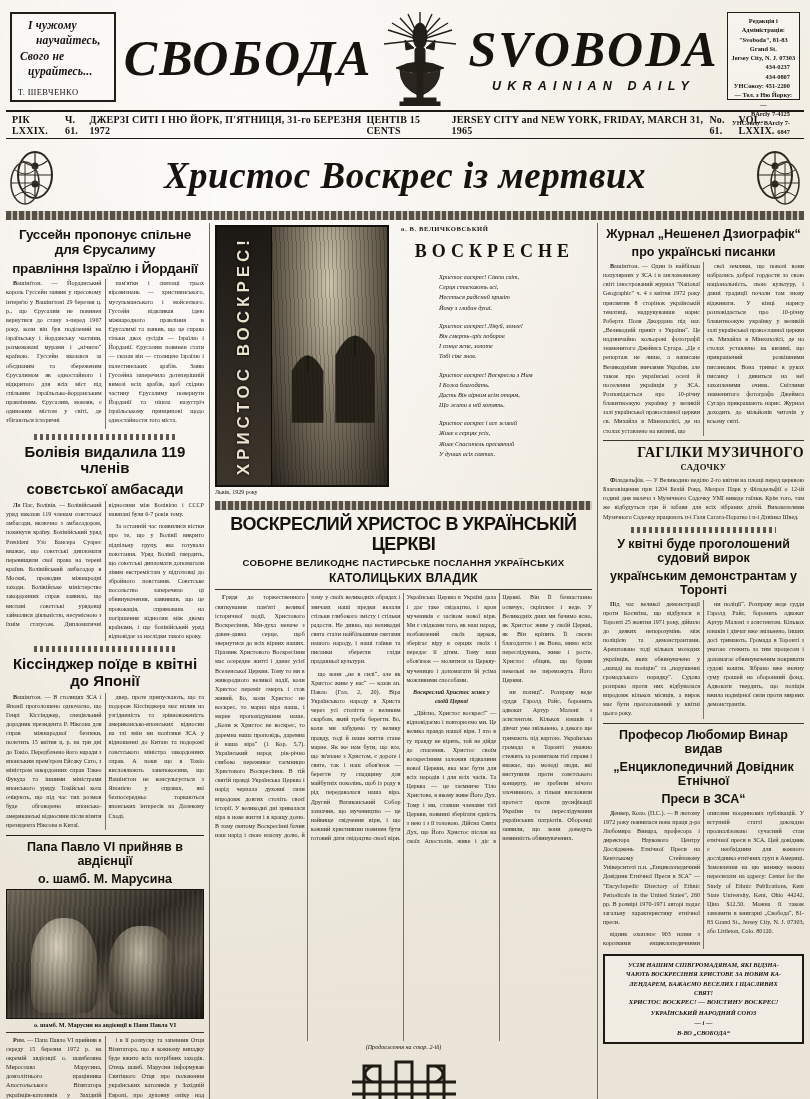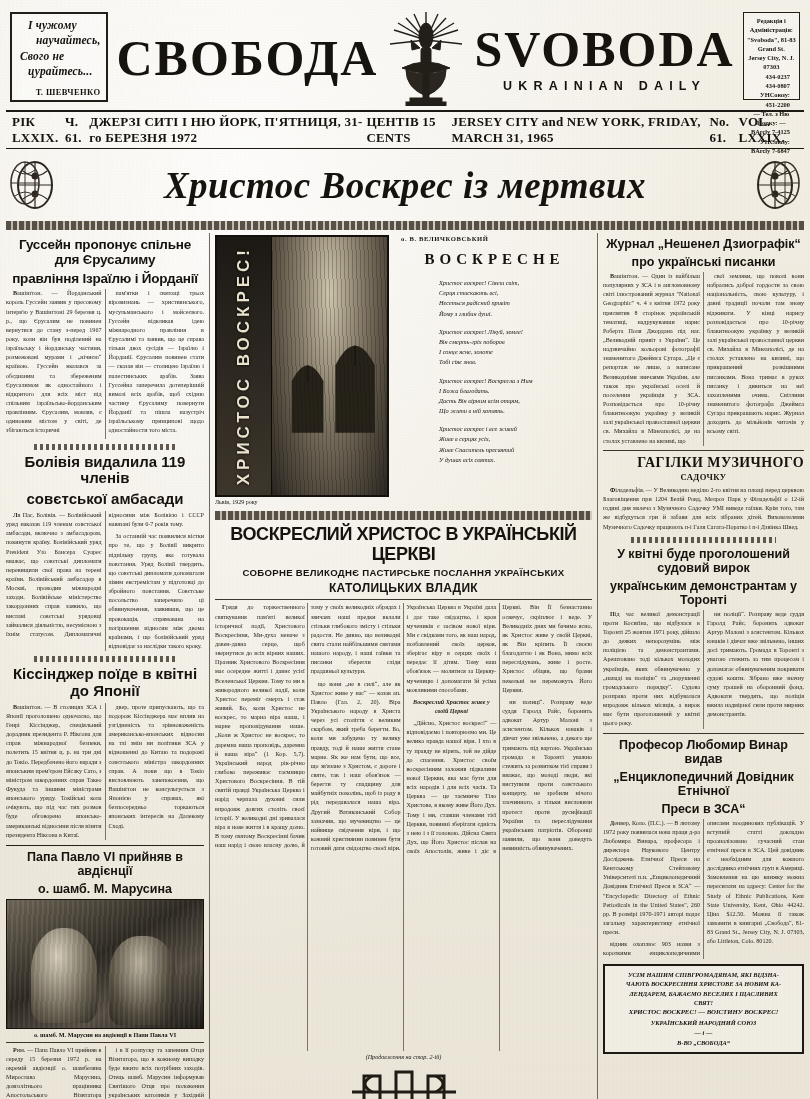--- a/index.html
+++ b/index.html
@@ -25,41 +25,41 @@
   .quotebox{
     width:170px;border:2px solid #221e18;padding:5px 6px 4px;margin:4px 0 6px 4px;
     box-sizing:border-box;display:flex;flex-direction:column;justify-content:center;
     background:rgba(255,255,255,.35);
   }
   .quotebox .ln{font-style:italic;font-weight:bold;font-size:11.5px;line-height:1.32;letter-spacing:.2px;}
   .quotebox .ln.i1{text-align:left;padding-left:10px;}
   .quotebox .ln.i2{text-align:left;padding-left:18px;}
   .quotebox .ln.i3{text-align:left;padding-left:2px;}
   .quotebox .ln.i4{text-align:left;padding-left:10px;}
-  .quotebox .sig{text-align:right;font-size:8.5px;font-weight:bold;letter-spacing:.4px;margin-top:8px;}
-  .nameplate{flex:1;display:flex;align-items:center;justify-content:center;position:relative;padding:0 8px;}
+  .quotebox .sig{text-align:left;font-size:8.5px;font-weight:normal;letter-spacing:.4px;margin-top:8px;}
+  .nameplate{flex:1;display:flex;align-items:center;justify-content:center;position:relative;padding:0 8px;font-style:italic;}
   .title-cyr,.title-lat{display:flex;flex-direction:column;align-items:center;line-height:1;}
   .title-cyr .big{font-family:"Liberation Serif",serif;font-weight:bold;font-size:50px;letter-spacing:2px;}
   .title-lat .big{font-family:"Liberation Serif",serif;font-weight:bold;font-size:50px;letter-spacing:2px;}
   .title-cyr .sub{font-weight:bold;font-size:16px;letter-spacing:1.6px;margin-top:2px;font-family:"Liberation Sans",sans-serif;}
   .title-lat .sub{font-weight:bold;font-size:12.5px;letter-spacing:6.2px;margin-top:6px;font-family:"Liberation Sans",sans-serif;}
   .emblem{width:92px;height:96px;margin:0 2px;position:relative;flex:0 0 auto;}
   .addrbox{
     width:120px;border:1.5px solid #221e18;margin:4px 4px 8px 0;padding:3px 3px 2px;
     box-sizing:border-box;font-size:6.4px;line-height:1.45;text-align:center;font-family:"Liberation Serif",serif;
     background:rgba(255,255,255,.3);
   }
   .addrbox .b{font-weight:bold;}
   .addrbox .r{text-align:right;padding-right:6px;}
   .addrbox .dash{letter-spacing:0;}
   
   .folio{
     border-top:2px solid #1d1914;border-bottom:1px solid #1d1914;
     margin:2px 6px 0;padding:2px 6px;display:flex;justify-content:space-between;
-    font-size:13px;font-weight:bold;letter-spacing:.2px;font-family:"Liberation Serif",serif;
+    font-size:10px;font-weight:bold;letter-spacing:.2px;font-family:"Liberation Serif",serif;
   }
   
   .bannerwrap{position:relative;height:72px;margin:0 6px;display:flex;align-items:center;justify-content:center;}
   .banner-orn{width:58px;height:58px;flex:0 0 auto;}
   .banner-title{flex:1;text-align:center;font-style:italic;font-weight:bold;font-size:37px;letter-spacing:.5px;font-family:"Liberation Serif",serif;}
   .orn-strip{height:9px;margin:0 6px;
     background-image:repeating-linear-gradient(90deg,#3a332a 0 5px,#b7ae9c 5px 7px,#3a332a 7px 11px,#cdc5b4 11px 13px);
     opacity:.85;}
   
   .content{display:flex;margin:3px 6px 0;gap:0;height:880px;}
@@ -98,21 +98,21 @@
   .illus .scene{flex:1;position:relative;}
   .sky{position:absolute;inset:0;background:
      radial-gradient(ellipse at 50% 22%, #cfc6ad 0%, #8d8370 35%, #554d40 70%, #2a2620 100%);}
   .domes{position:absolute;left:0;right:0;top:30%;height:46%;}
   .hatch{position:absolute;inset:0;opacity:.45;
     background-image:repeating-linear-gradient(88deg, rgba(20,17,13,.55) 0 1px, rgba(255,255,255,0) 1px 4px);}
   .illus-caption{font-size:6px;text-align:left;margin-top:2px;font-family:"Liberation Serif",serif;}
   
   .poem-wrap{padding:2px 4px 0 6px;}
   .poem-author{font-size:6.6px;font-weight:bold;letter-spacing:.6px;margin-bottom:9px;font-family:"Liberation Serif",serif;}
-  .poem-title{text-align:center;font-size:15px;font-weight:bold;letter-spacing:5px;margin-bottom:10px;font-family:"Liberation Serif",serif;}
+  .poem-title{text-align:center;font-size:18px;font-weight:bold;letter-spacing:5px;margin-bottom:10px;font-family:"Liberation Serif",serif;}
   .stanza{margin:0 0 8px 38px;font-style:italic;font-size:6.3px;line-height:1.62;font-family:"Liberation Serif",serif;}
   
   .photo{height:128px;border:1px solid #17140f;margin:3px 0 2px;position:relative;overflow:hidden;
     background:linear-gradient(150deg,#6f6757 0%,#2e2a23 45%,#585046 70%,#1d1a15 100%);}
   .photo .f1{position:absolute;left:12%;top:22%;width:34%;height:74%;border-radius:46% 46% 18% 18%;
     background:radial-gradient(ellipse at 40% 30%, #d8d0bc, #6b6353 60%, #2c2821);}
   .photo .f2{position:absolute;left:52%;top:28%;width:34%;height:70%;border-radius:44% 44% 16% 16%;
     background:radial-gradient(ellipse at 45% 30%, #bdb5a1, #514a3d 60%, #221f19);}
   .photo .glare{position:absolute;inset:0;background:
     repeating-linear-gradient(92deg, rgba(255,255,255,.05) 0 2px, rgba(0,0,0,.05) 2px 5px);}

